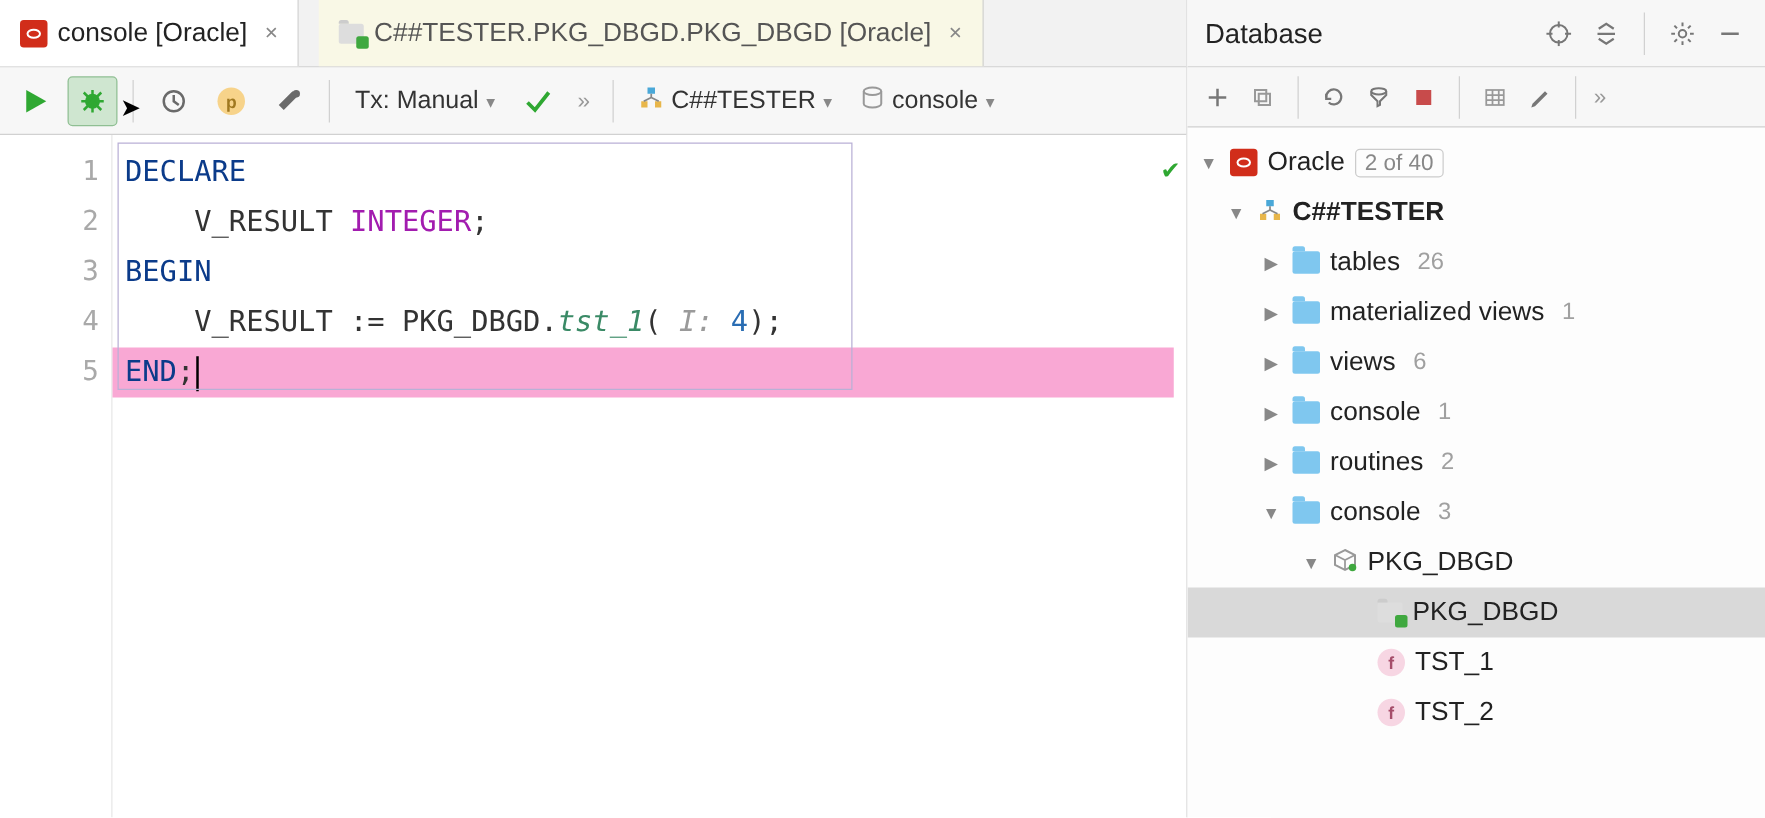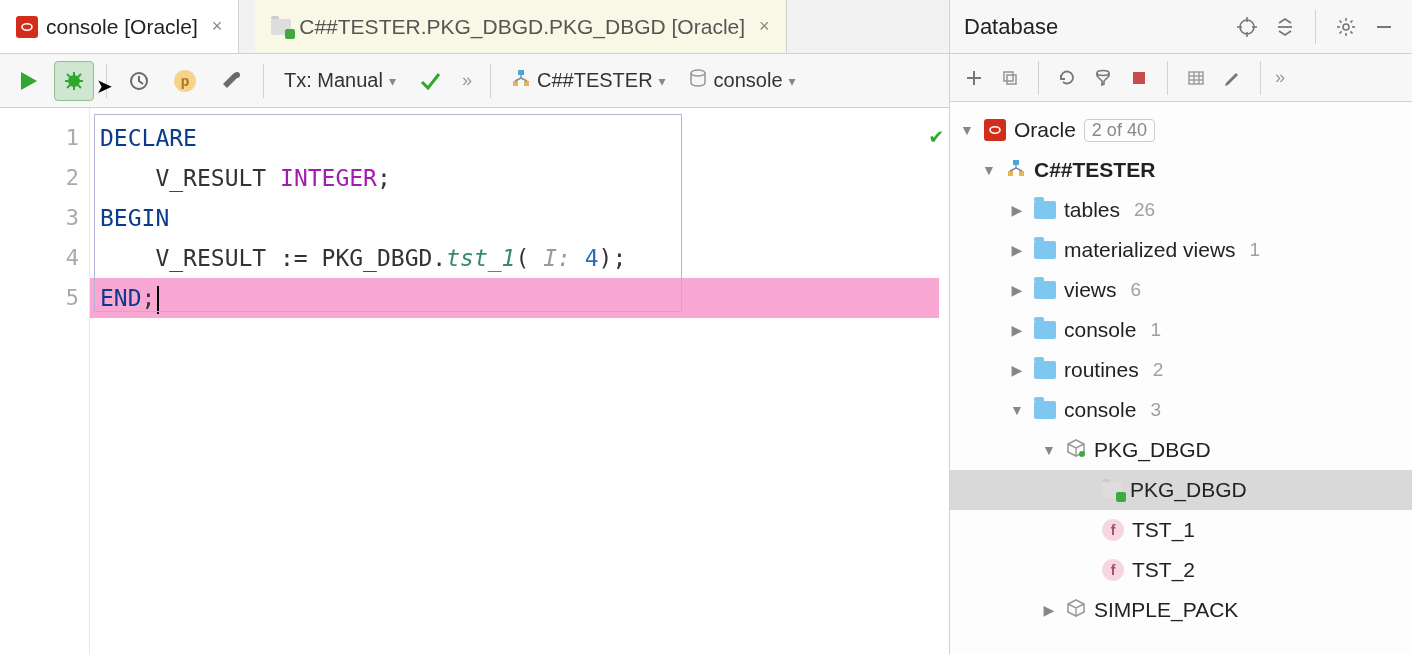--- a/index.html
+++ b/index.html
@@ -565,22 +565,14 @@
     <div class="tree-row pad4">
       <span class="arrow none"></span>
       <span class="fn-badge">f</span>
       <span class="node-label">TST_1</span>
     </div>
     <div class="tree-row pad4">
       <span class="arrow none"></span>
       <span class="fn-badge">f</span>
       <span class="node-label">TST_2</span>
     </div>
-    <div class="tree-row pad3">
-      <span class="arrow right"></span>
-      <span class="pkg-ic"><svg width="20" height="20" viewBox="0 0 20 20">
-            <path d="M10 2 L18 6 L18 14 L10 18 L2 14 L2 6 Z" fill="none" stroke="#999" stroke-width="1.6"></path>
-            <path d="M2 6 L10 10 L18 6 M10 10 L10 18" fill="none" stroke="#999" stroke-width="1.4"></path>
-          </svg></span>
-      <span class="node-label">SIMPLE_PACK</span>
-    </div>
   </div>
 </div>
 
 </body></html>

